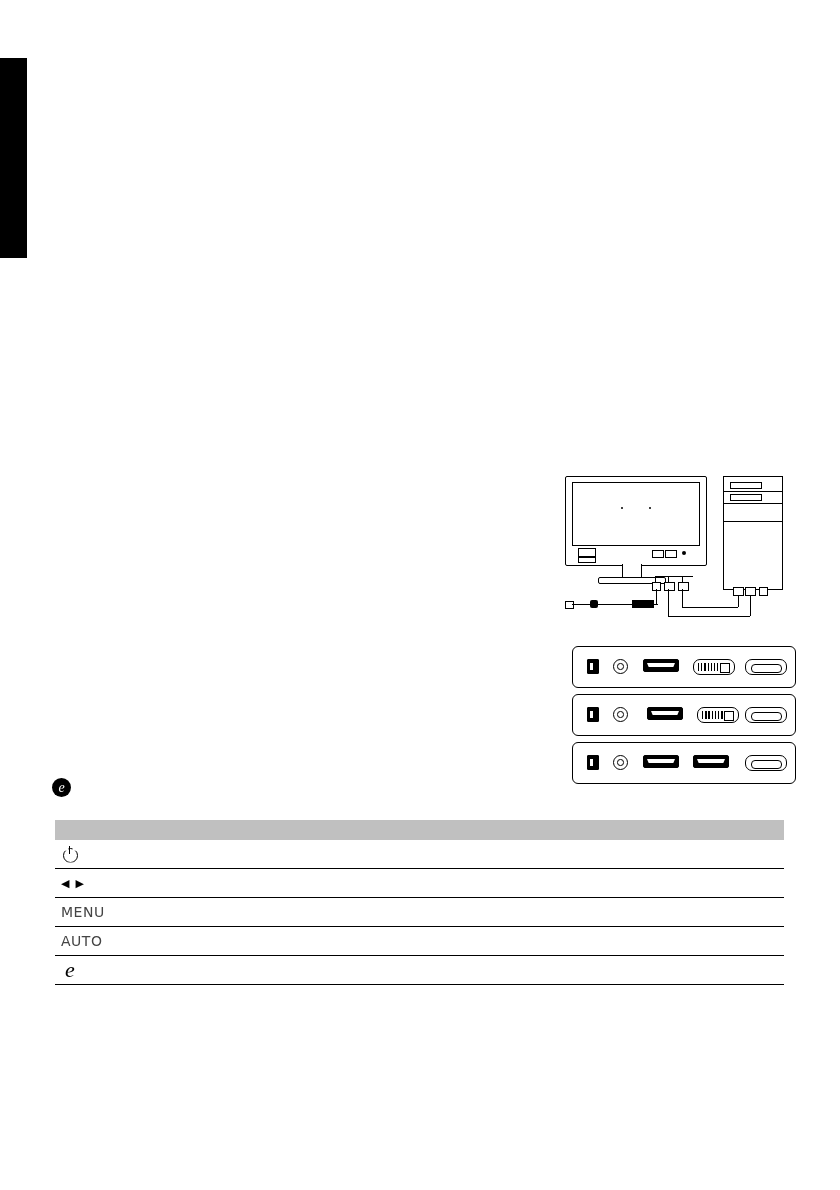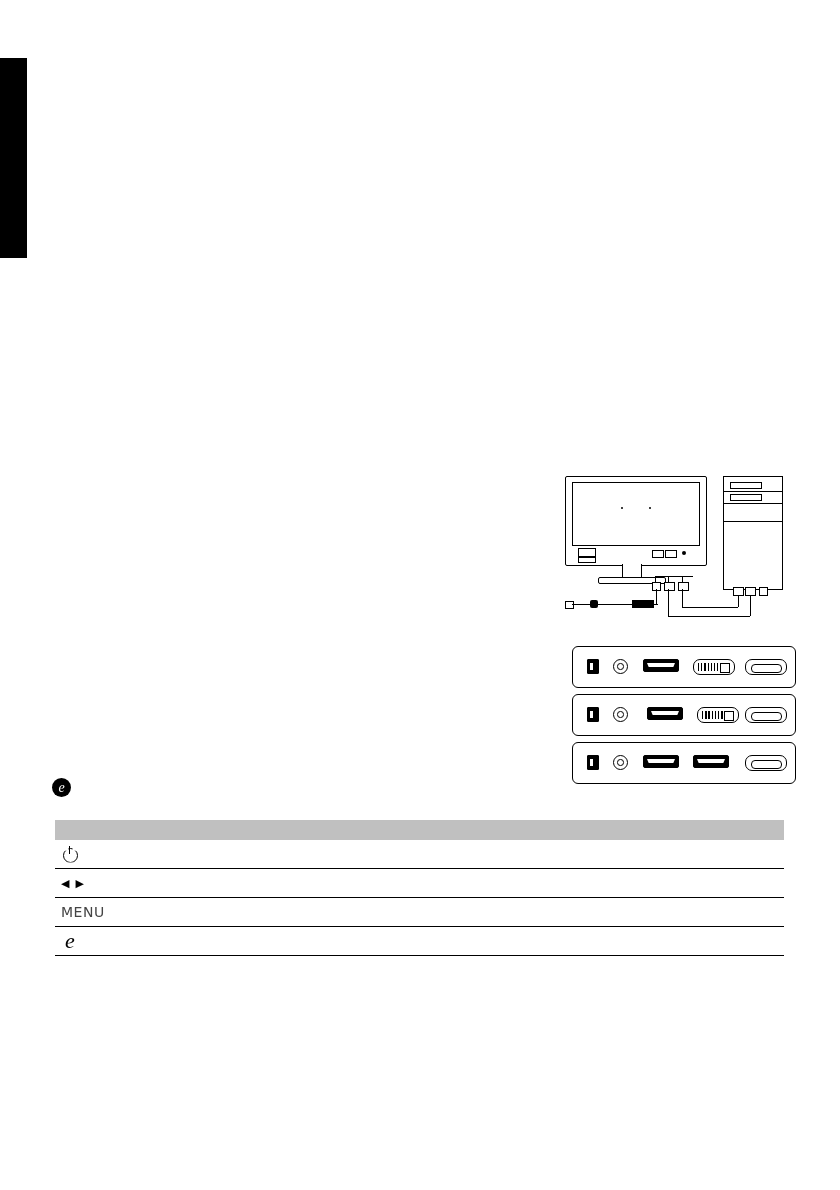--- a/index.html
+++ b/index.html
@@ -424,18 +424,24 @@
     <td class="label-cell"></td>
   </tr>
   <tr>
     <td class="icon-cell">
       <span class="glyph-menu">MENU</span>
     </td>
     <td class="label-cell"></td>
   </tr>
   <tr>
     <td class="icon-cell">
+      <span class="glyph-auto">AUTO</span>
+    </td>
+    <td class="label-cell"></td>
+  </tr>
+  <tr>
+    <td class="icon-cell">
       <span class="glyph-e">e</span>
     </td>
     <td class="label-cell"></td>
   </tr>
 </tbody>
   </table>
 
 </body></html>

